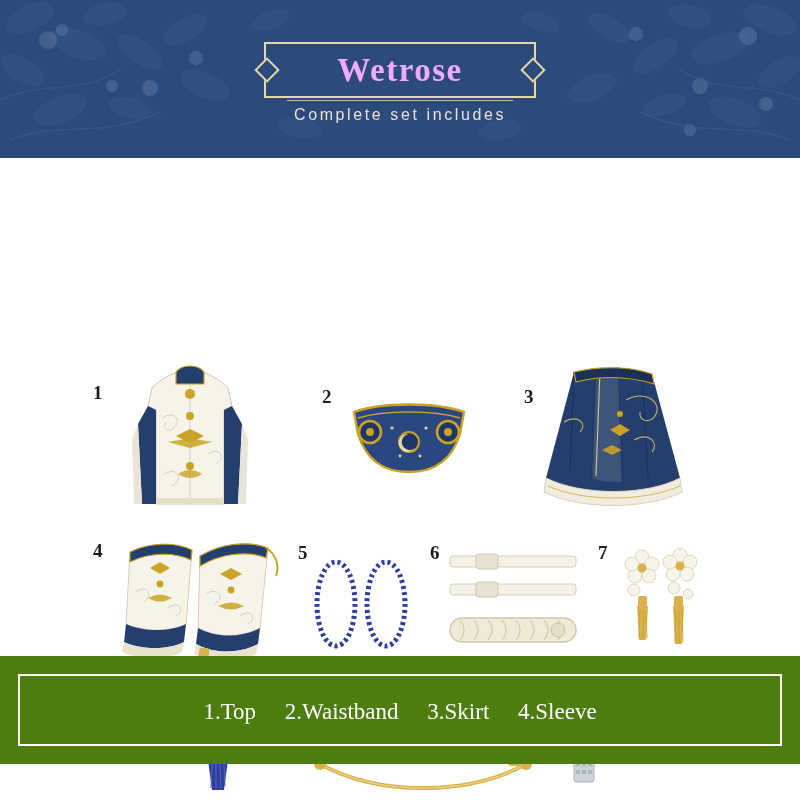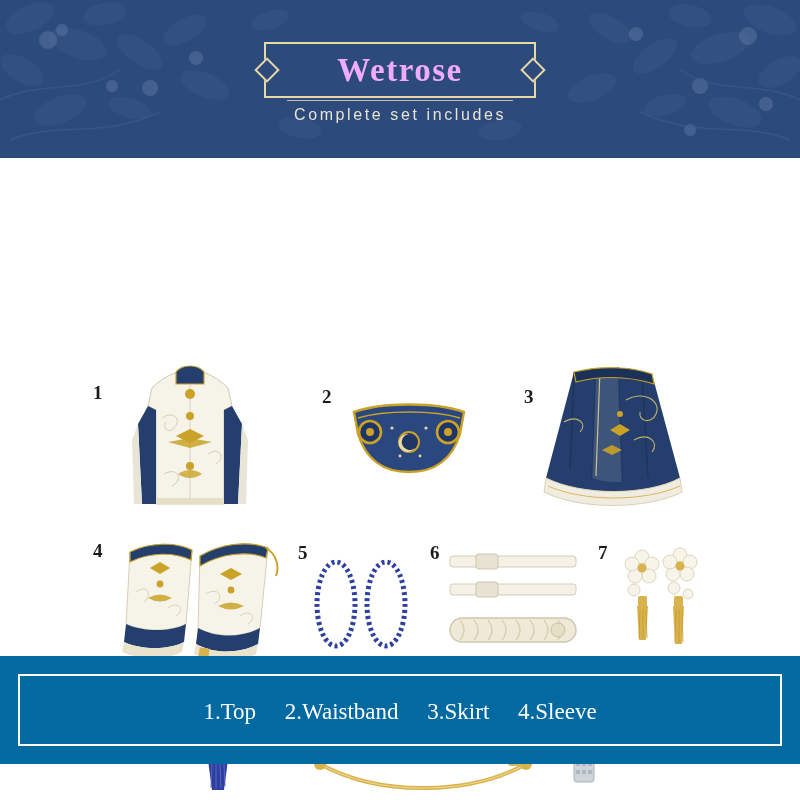--- a/index.html
+++ b/index.html
@@ -107,21 +107,21 @@
     font-size: 19px;
     font-weight: bold;
     color: #1b1b1b;
   }
 
   
   .footer {
     position: relative;
     width: 800px;
     height: 108px;
-    background: #0369a1;
+    background: #4d7c0f;
     box-sizing: border-box;
     padding: 18px;
   }
   .footer-inner {
     width: 100%;
     height: 100%;
     border: 2px solid #ffffff;
     box-sizing: border-box;
     display: flex;
     flex-direction: column;

